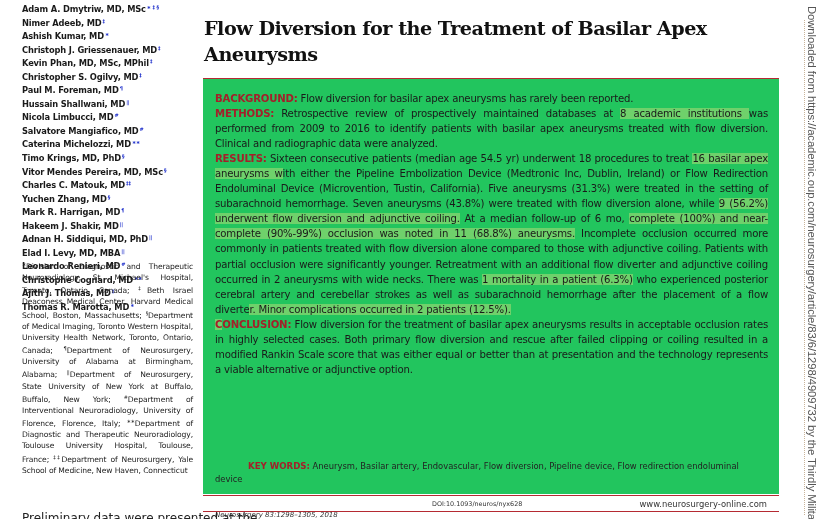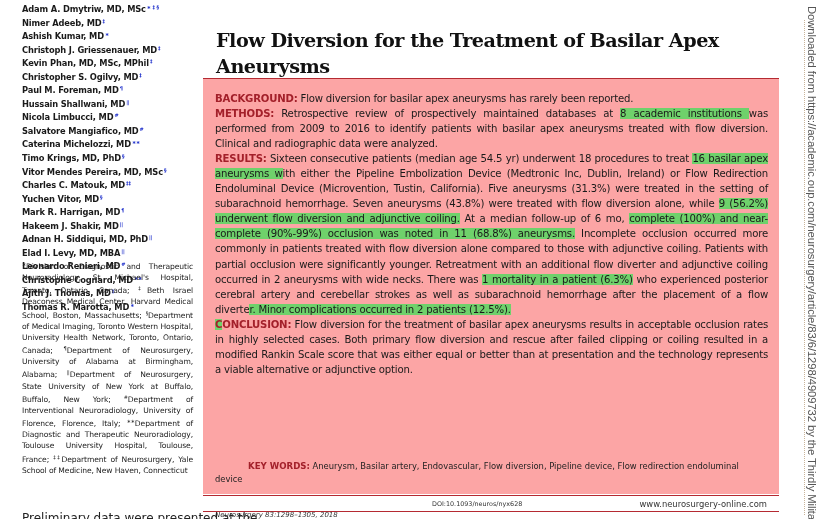--- a/index.html
+++ b/index.html
@@ -4,21 +4,21 @@
 <style>
   html, body { margin:0; padding:0; }
   body { width:828px; height:519px; overflow:hidden; background:#ffffff; position:relative; font-family:"DejaVu Sans", sans-serif; color:#1a1a1a; }
   .authors { position:absolute; left:22px; top:2px; width:180px; font-family:"DejaVu Sans", sans-serif; font-weight:bold; font-size:8.3px; line-height:11.55px; color:#1a1a1a; letter-spacing:-0.15px; }
   .authors .a { white-space:nowrap; }
   .authors sup { color:#2233cc; font-size:5px; vertical-align:3px; margin-left:1px; font-weight:bold; }
   .affil { position:absolute; left:22px; top:259px; width:171px; font-size:7.6px; line-height:11.15px; color:#222; text-align:justify; letter-spacing:-0.1px; }
   .affil sup { font-size:5px; vertical-align:3px; }
   .prelim { position:absolute; left:22px; top:511px; font-size:12px; color:#222; white-space:nowrap; }
   .title { position:absolute; left:204px; top:16px; width:590px; font-family:"DejaVu Serif", serif; font-weight:bold; font-size:19.2px; line-height:25.5px; color:#111; letter-spacing:-0.5px; }
-  .abstract { position:absolute; left:203px; top:78px; width:576px; height:416px; background:#fca5a5; border-top:1.5px solid #b52a32; box-sizing:border-box; }
+  .abstract { position:absolute; left:203px; top:78px; width:576px; height:416px; background:#22c55e; border-top:1.5px solid #b52a32; box-sizing:border-box; }
   .abs-text { position:absolute; left:12px; top:12px; width:553px; font-size:10.15px; line-height:15.05px; color:#1a1a1a; text-align:justify; letter-spacing:-0.2px; }
   .lbl { color:#a3202a; font-weight:bold; }
   .hl { background:#6fd16b; }
   .kw { position:absolute; left:12px; top:381px; width:553px; font-size:8.4px; line-height:13px; color:#222; }
   .kw .lbl { font-size:8.6px;padding-left:33px; }
   .footer { position:absolute; left:203px; top:495px; width:576px; height:17px; border-top:1px solid #b52a32; border-bottom:1px solid #b52a32; box-sizing:border-box; font-size:7px; color:#333; }
   .footer .journal { position:absolute; left:12px; top:4px; font-style:italic;margin-top:11px; }
   .footer .doi { position:absolute; left:229px; top:4px; font-size:6.4px;text-align:right; }
   .footer .url { position:absolute; right:12px; top:3px; font-size:8.4px; }
   .sidebar-text { position:absolute; left:818px; top:6px; transform-origin:0 0; transform:rotate(90deg); white-space:nowrap; font-family:"Liberation Sans", sans-serif; font-size:11.3px; color:#555; letter-spacing:-0.1px; }
@@ -35,36 +35,36 @@
     <div class="a"><span>Kevin Phan, MD, MSc, MPhil</span><sup>‡</sup></div>
     <div class="a"><span>Christopher S. Ogilvy, MD</span><sup>‡</sup></div>
     <div class="a"><span>Paul M. Foreman, MD</span><sup>¶</sup></div>
     <div class="a"><span>Hussain Shallwani, MD</span><sup>||</sup></div>
     <div class="a"><span>Nicola Limbucci, MD</span><sup>#</sup></div>
     <div class="a"><span>Salvatore Mangiafico, MD</span><sup>#</sup></div>
     <div class="a"><span>Caterina Michelozzi, MD</span><sup>∗∗</sup></div>
     <div class="a"><span>Timo Krings, MD, PhD</span><sup>§</sup></div>
     <div class="a"><span>Vitor Mendes Pereira, MD, MSc</span><sup>§</sup></div>
     <div class="a"><span>Charles C. Matouk, MD</span><sup>‡‡</sup></div>
-    <div class="a"><span>Yuchen Vitor, MD</span><sup>§</sup></div>
+    <div class="a"><span>Yuchen Zhang, MD</span><sup>§</sup></div>
     <div class="a"><span>Mark R. Harrigan, MD</span><sup>¶</sup></div>
     <div class="a"><span>Hakeem J. Shakir, MD</span><sup>||</sup></div>
     <div class="a"><span>Adnan H. Siddiqui, MD, PhD</span><sup>||</sup></div>
     <div class="a"><span>Elad I. Levy, MD, MBA</span><sup>||</sup></div>
     <div class="a"><span>Leonardo Renieri, MD</span><sup>#</sup></div>
     <div class="a"><span>Christophe Cognard, MD</span><sup>∗∗</sup></div>
     <div class="a"><span>Ajith J. Thomas, MD</span><sup>‡</sup></div>
     <div class="a"><span>Thomas R. Marotta, MD</span><sup>∗</sup></div>
   </div>
 
 <div class="affil" id="affil"><sup>∗</sup><span>Division of Diagnostic and Therapeutic Neuroradiology, St. Michael's Hospital, Toronto, Ontario, Canada; </span><sup>‡</sup><span>Beth Israel Deaconess Medical Center, Harvard Medical School, Boston, Massachusetts; </span><sup>§</sup><span>Department of Medical Imaging, Toronto Western Hospital, University Health Network, Toronto, Ontario, Canada; </span><sup>¶</sup><span>Department of Neurosurgery, University of Alabama at Birmingham, Alabama; </span><sup>||</sup><span>Department of Neurosurgery, State University of New York at Buffalo, Buffalo, New York; </span><sup>#</sup><span>Department of Interventional Neuroradiology, University of Florence, Florence, Italy; </span><sup>∗∗</sup><span>Department of Diagnostic and Therapeutic Neuroradiology, Toulouse University Hospital, Toulouse, France; </span><sup>‡‡</sup><span>Department of Neurosurgery, Yale School of Medicine, New Haven, Connecticut</span></div>
 
 <div class="prelim">Preliminary data were presented at the</div>
 
-<h1 class="title" style="margin:12px;">Flow Diversion for the Treatment of Basilar Apex Aneurysms</h1>
+<h1 class="title" style="margin:0;">Flow Diversion for the Treatment of Basilar Apex Aneurysms</h1>
 
 <div class="abstract">
   <div class="abs-text">
     <div><span class="lbl">BACKGROUND:</span><span> Flow diversion for basilar apex aneurysms has rarely been reported.</span></div>
     <div><span class="lbl">METHODS:</span><span> Retrospective review of prospectively maintained databases at </span><span class="hl">8 academic institutions </span><span>was performed from 2009 to 2016 to identify patients with basilar apex aneurysms treated with flow diversion. Clinical and radiographic data were analyzed.</span></div>
     <div><span class="lbl">RESULTS:</span><span> Sixteen consecutive patients (median age 54.5 yr) underwent 18 procedures to treat </span><span class="hl">16 basilar apex aneurysms w</span><span>ith either the Pipeline Embolization Device (Medtronic Inc, Dublin, Ireland) or Flow Redirection Endoluminal Device (Microvention, Tustin, California). Five aneurysms (31.3%) were treated in the setting of subarachnoid hemorrhage. Seven aneurysms (43.8%) were treated with flow diversion alone, while </span><span class="hl">9 (56.2%) underwent flow diversion and adjunctive coiling.</span><span> At a median follow-up of 6 mo, </span><span class="hl">complete (100%) and near-complete (90%-99%) occlusion was noted in 11 (68.8%) aneurysms.</span><span> Incomplete occlusion occurred more commonly in patients treated with flow diversion alone compared to those with adjunctive coiling. Patients with partial occlusion were significantly younger. Retreatment with an additional flow diverter and adjunctive coiling occurred in 2 aneurysms with wide necks. There was </span><span class="hl">1 mortality in a patient (6.3%)</span><span> who experienced posterior cerebral artery and cerebellar strokes as well as subarachnoid hemorrhage after the placement of a flow diverte</span><span class="hl">r. Minor complications occurred in 2 patients (12.5%).</span></div>
     <div><span class="lbl hl">C</span><span class="lbl">ONCLUSION:</span><span> Flow diversion for the treatment of basilar apex aneurysms results in acceptable occlusion rates in highly selected cases. Both primary flow diversion and rescue after failed clipping or coiling resulted in a modified Rankin Scale score that was either equal or better than at presentation and the technology represents a viable alternative or adjunctive option.</span></div>
   </div>
   <div class="kw"><span class="lbl">KEY WORDS:</span><span> Aneurysm, Basilar artery, Endovascular, Flow diversion, Pipeline device, Flow redirection endoluminal device</span></div>
 </div>

